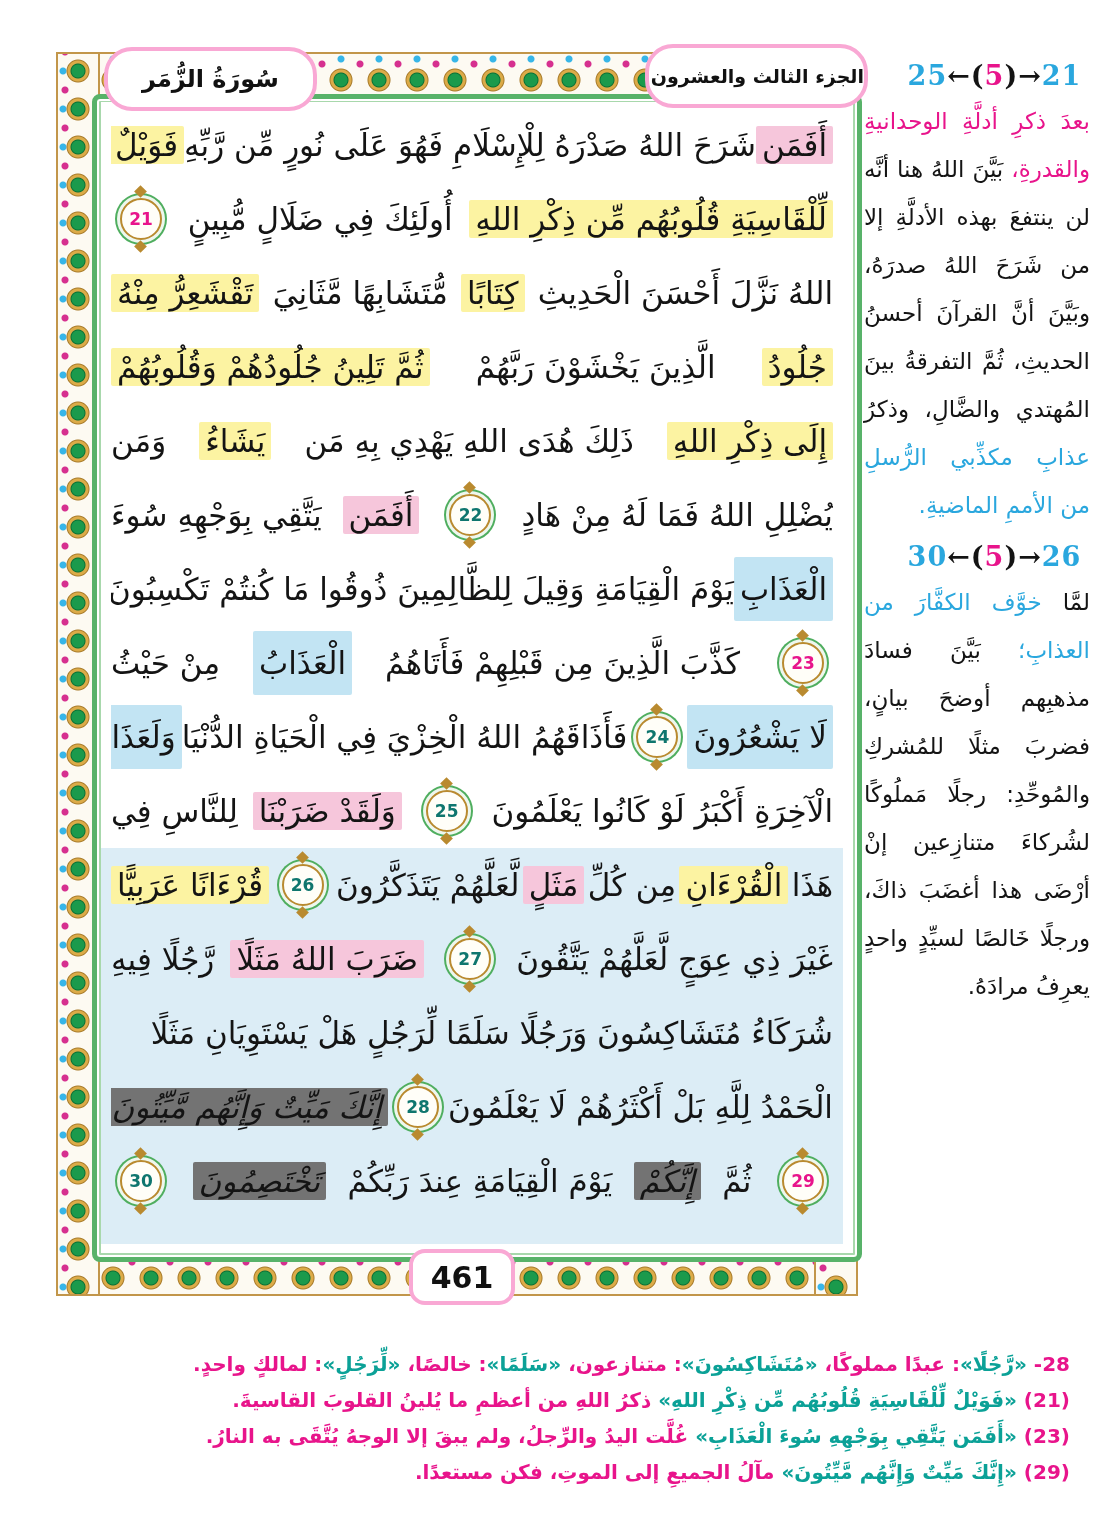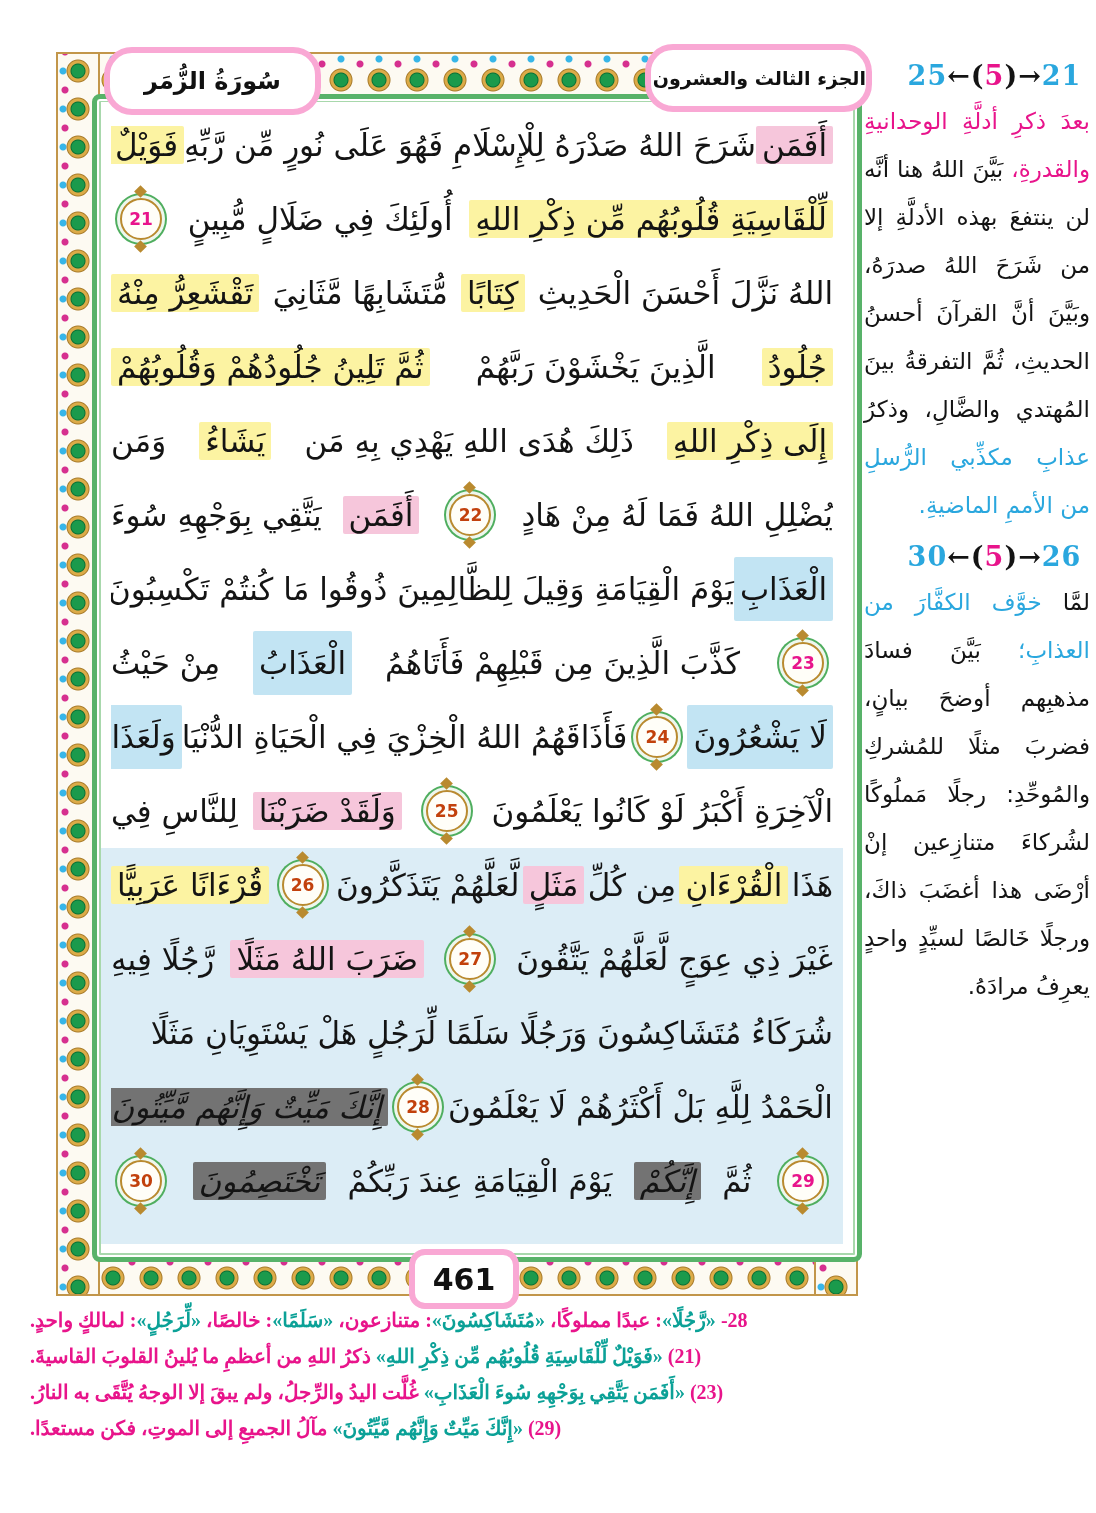--- a/index.html
+++ b/index.html
@@ -43,40 +43,40 @@
   .hl-gray{background:#737373;padding:1px 6px;border-radius:2px;font-style:italic;}
 
   
   .medallion{position:relative;display:inline-flex;justify-content:center;align-items:center;
       width:38px;height:38px;border-radius:50%;background:#fffef8;border:2px solid #b98a2f;
       box-shadow:0 0 0 3px #eef7ee,0 0 0 5px #4fae5f;margin:0 9px;}
   .medallion::before,.medallion::after{content:"";position:absolute;left:14px;width:9px;height:9px;
       background:#b98a2f;transform:rotate(45deg);}
   .medallion::before{top:-13px;} .medallion::after{bottom:-13px;}
   .mnum{font-size:17px;font-weight:bold;}
-  .num-pink{color:#e8148b;} .num-black{color:#c2410c;}
-
-  
-  .cartouche{position:absolute;background:#ffffff;border:6px solid #f9a8d4;
+  .num-pink{color:#e8148b;} .num-black{color:#0f766e;}
+
+  
+  .cartouche{position:absolute;background:#ffffff;border:4px solid #f9a8d4;
       display:flex;justify-content:center;align-items:center;font-weight:bold;color:#111111;}
   .cart-surah{left:104px;top:47px;width:205px;height:56px;border-radius:28px;font-size:24px;}
   .cart-juz{left:645px;top:44px;width:215px;height:56px;border-radius:28px;font-size:19px;justify-content:flex-end;}
   .cart-page{left:409px;top:1249px;width:98px;height:48px;border-radius:16px;font-size:30px;
       font-family:"DejaVu Sans",sans-serif;}
 
   
   .sidebar{position:absolute;left:864px;top:56px;width:226px;}
   .sb-range{direction:ltr;text-align:center;font-family:"DejaVu Serif",serif;font-weight:bold;
       font-size:27px;color:#111111;margin:4px 0 6px 0;letter-spacing:1px;padding-left:35px;}
   .sb-para{direction:rtl;text-align:justify;text-align-last:right;font-size:23px;
       line-height:48px;color:#141414;margin-bottom:12px;}
   .c-magenta{color:#e8148b;} .c-cyan{color:#2aa7de;} .c-black{color:#141414;} .c-teal{color:#0ba197;}
 
   
-  .footnotes{position:absolute;left:30px;top:1302px;width:1040px;text-align:left;font-family:Liberation Serif, serif;}
+  .footnotes{position:absolute;left:30px;top:1346px;width:1040px;text-align:right;}
   .fn-line{direction:rtl;font-size:20px;font-weight:bold;line-height:36px;color:#e8148b;}
   .fn-ref{color:#e8148b;}
 </style>
 </head>
 <body>
 
 <div class="page">
 
   <div class="orn orn-h orn-top"></div>
   <div class="orn orn-h orn-bottom"></div>

